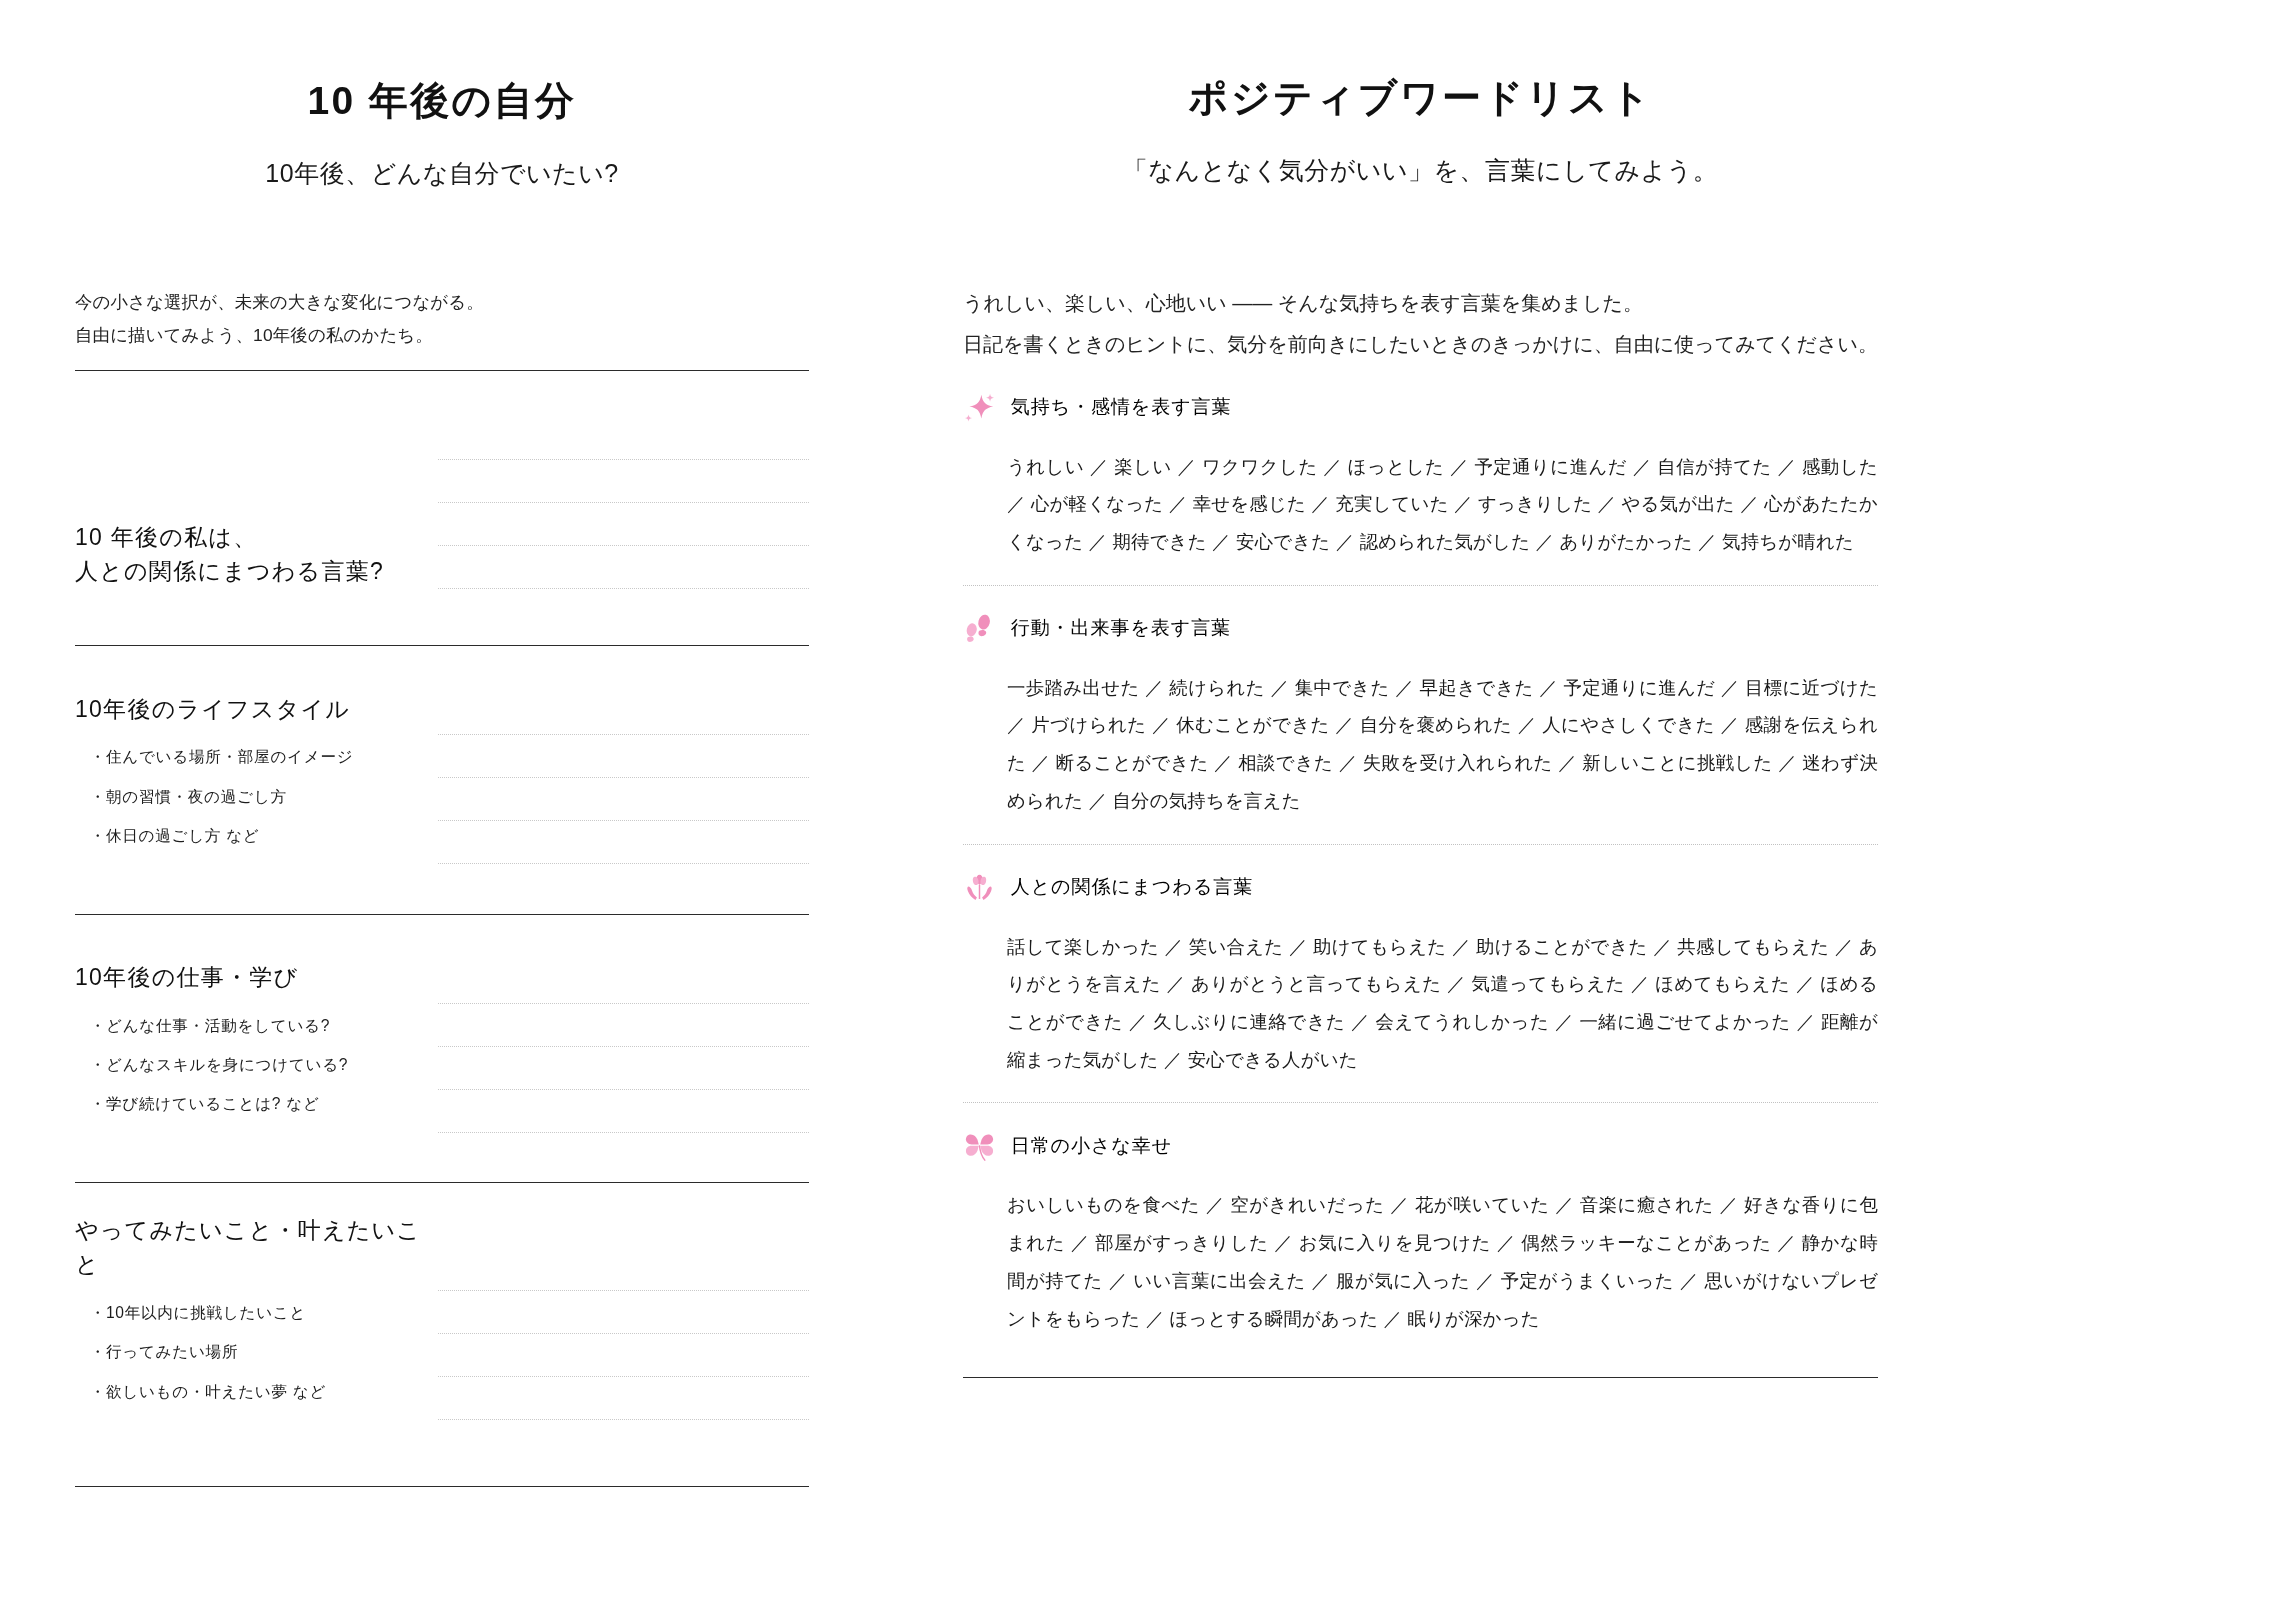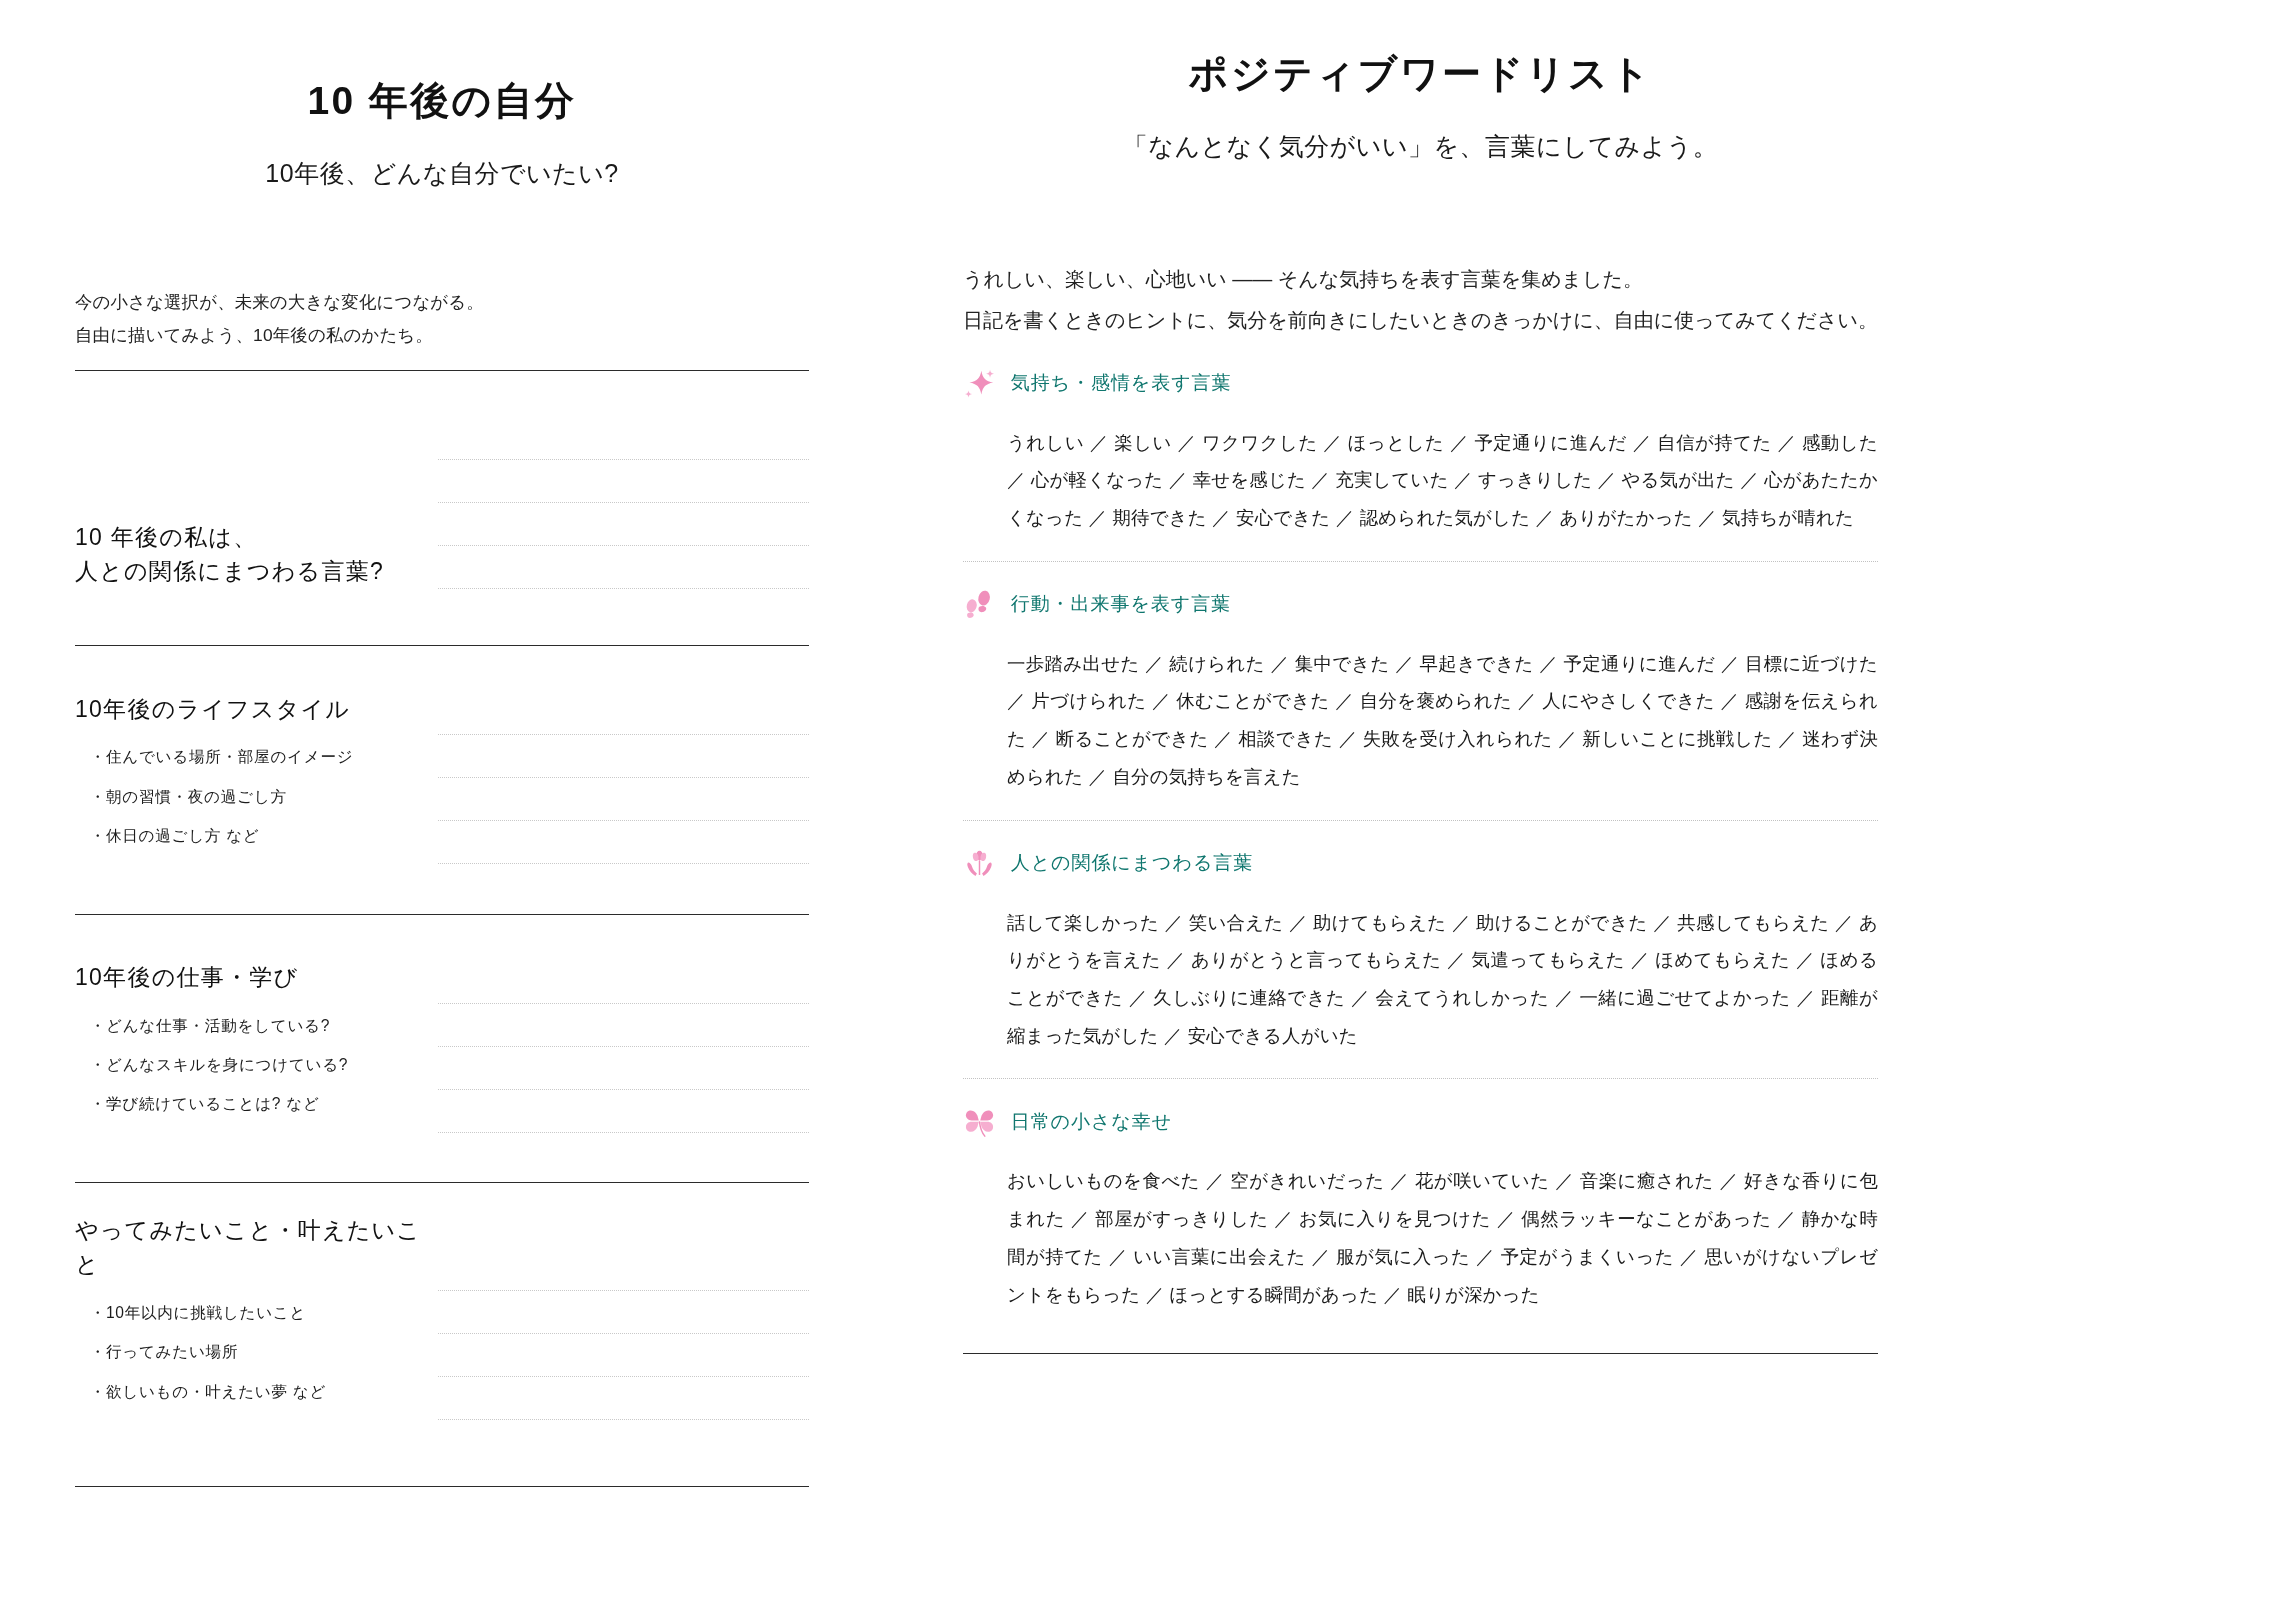--- a/index.html
+++ b/index.html
@@ -25,21 +25,21 @@
 
   
   .left-page {
     width: 1148px;
     box-sizing: border-box;
     padding: 57px 81px 0 75px;
   }
   .right-page {
     width: 1148px;
     box-sizing: border-box;
-    padding: 30px 37px 0 73px;
+    padding: 54px 37px 0 73px;
   }
 
   .doc-title {
     text-align: center;
     font-size: 39px;
     font-weight: bold;
     letter-spacing: 0.06em;
     margin: 16.5px 0 0 0;
     color: #111;
   }
@@ -145,21 +145,21 @@
   }
   .cat-icon {
     width: 33px;
     height: 33px;
     flex: 0 0 33px;
     display: block;
   }
   .cat-title {
     font-size: 19px;
     letter-spacing: 0.05em;
-    color: #0f766e;
+    color: #000000;
     font-weight: normal;
   }
   .cat-words {
     margin: 24px 0 0 44px;
     font-size: 18.4px;
     line-height: 2.05;
     letter-spacing: 0.012em;
     color: #1a1a1a;
     text-align: justify;
     text-justify: inter-character;

